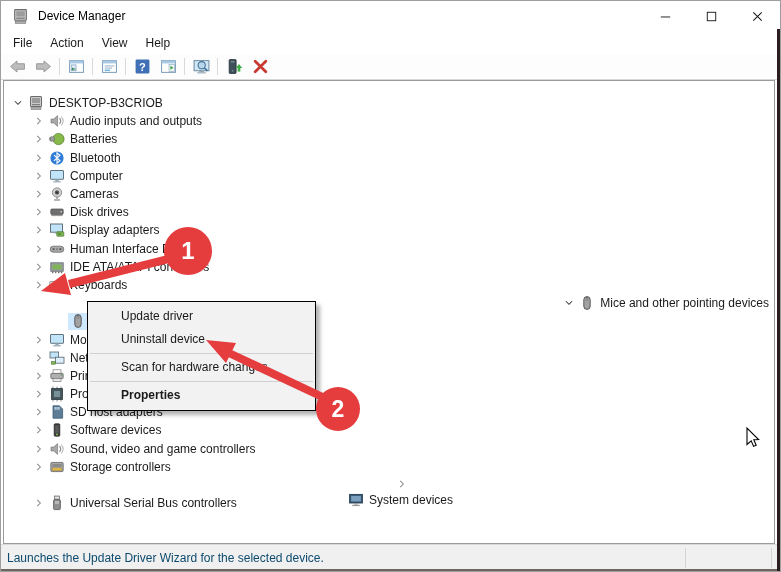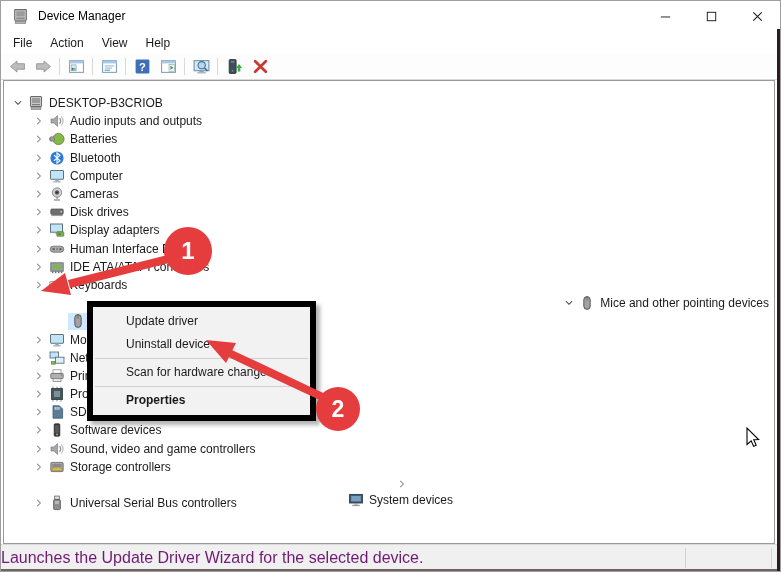--- a/index.html
+++ b/index.html
@@ -29,27 +29,27 @@
   .tree{padding-top:5px;}
   .row{display:flex;align-items:center;height:18.2px;white-space:nowrap;}
   .chev{width:17px;height:16px;flex:0 0 auto;display:flex;align-items:center;justify-content:center;}
   .chev svg{width:14px;height:14px;display:block;}
   .selwrap{display:flex;align-items:center;padding:0 2px;height:17px;}
   .selwrap.sel{background:#cde8ff;min-width:238px;}
   .ticon{width:16px;height:16px;flex:0 0 auto;margin-right:5px;}
   .ticon svg{width:16px;height:16px;display:block;}
   .tlabel{font-size:12px;color:#1a1a1a;padding-right:3px;}
   
-  .ctxmenu{position:absolute;left:86px;top:300px;width:229px;background:#f2f2f2;border:6px solid #000000;box-shadow:4px 4px 4px rgba(0,0,0,0.30);z-index:40;padding:3px 0;box-sizing:border-box;}
+  .ctxmenu{position:absolute;left:86px;top:300px;width:229px;background:#f2f2f2;border:1px solid #000000;box-shadow:4px 4px 4px rgba(0,0,0,0.30);z-index:40;padding:3px 0;box-sizing:border-box;}
   .mitem{height:23px;line-height:23px;padding-left:33px;font-size:12px;color:#1a1a1a;}
   .mitem.bold{font-weight:bold;}
   .msep{height:1px;background:#d0d0d0;margin:2px 2px;}
   
   .statusbar{position:absolute;left:0;bottom:0;width:100%;height:27px;background:#f0f0f0;border-top:1px solid #d9d9d9;box-sizing:border-box;display:flex;align-items:center;}
-  .status-text{font-size:16px;color:#701a75;}
+  .status-text{font-size:12px;color:#0c4a6e;padding-left:6px;}
   .ssep1{position:absolute;left:684px;top:3px;bottom:3px;width:1px;background:#d4d4d4;}
   .ssep2{position:absolute;left:770px;top:3px;bottom:3px;width:1px;background:#d4d4d4;}
   
   .edge-right{position:absolute;right:0;top:28px;bottom:0;width:3px;background:#2a1d1d;z-index:80;}
   .edge-bottom{position:absolute;left:0;right:0;bottom:0;height:2px;background:#6f6560;z-index:79;}
   
   .overlay{position:absolute;left:0;top:0;width:781px;height:572px;z-index:60;pointer-events:none;}
 </style>
 </head>
 <body>

